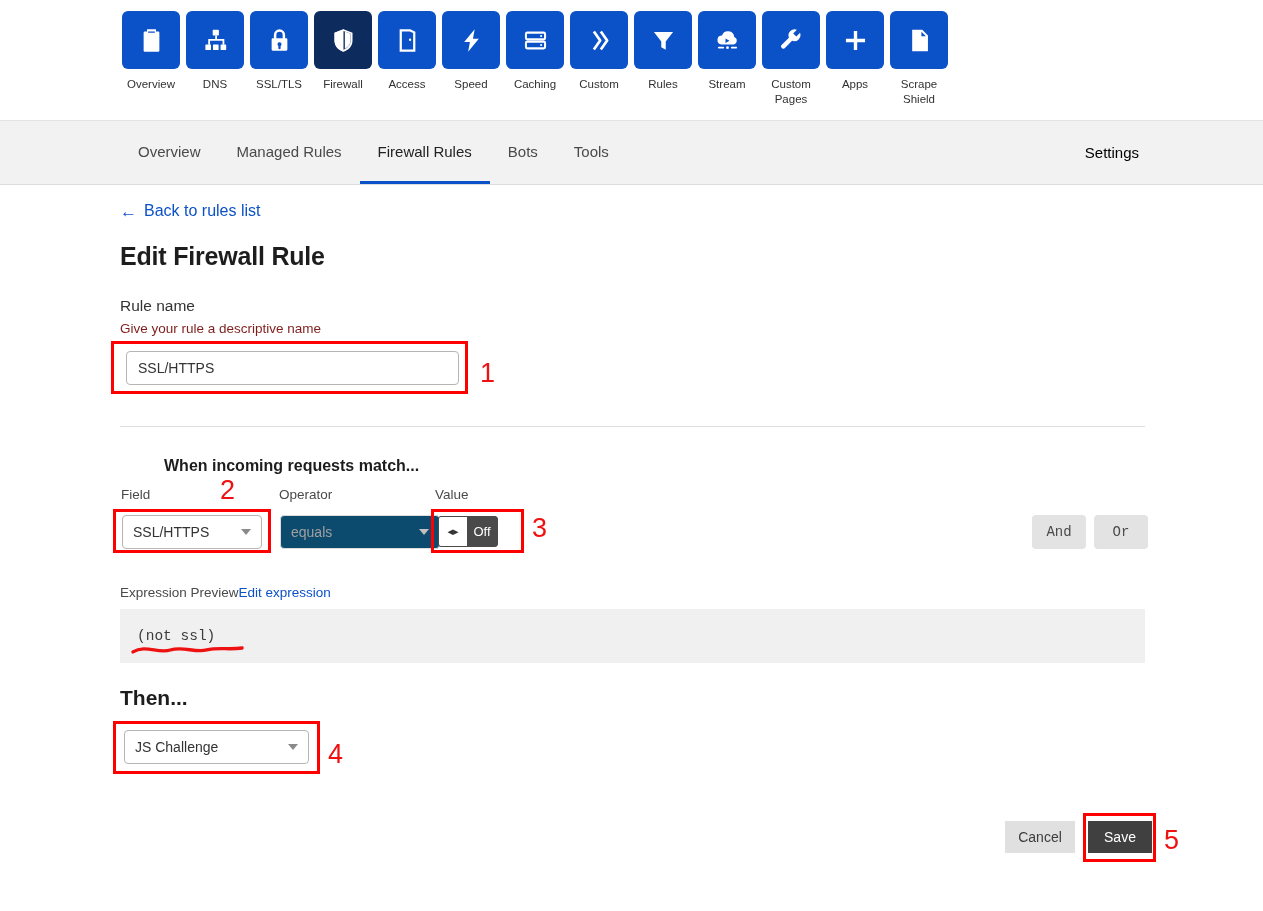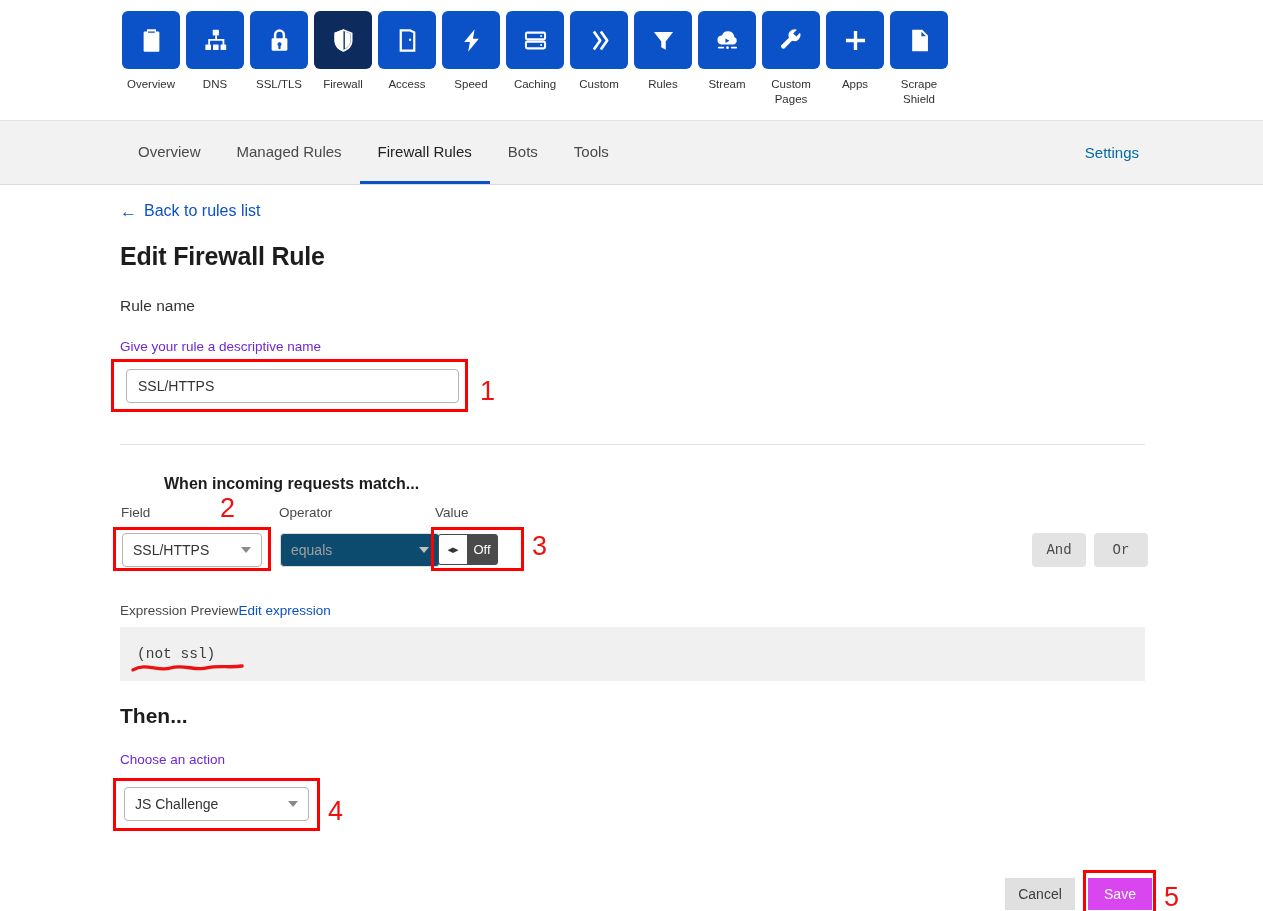--- a/index.html
+++ b/index.html
@@ -71,21 +71,21 @@
     cursor: pointer;
     position: relative;
     border-bottom: 3px solid transparent;
   }
   .subnav-tab.active {
     color: #222;
     border-bottom: 3px solid #0b51c8;
   }
   .subnav-right { display: flex; align-items: center; }
   .subnav-settings {
-    font-size: 15px; color: #0369a1; cursor: pointer;
+    font-size: 15px; color: #000000; cursor: pointer;
     padding: 0 4px;
   }
 
   
   .content {
     position: absolute; left: 0; top: 185px;
     width: 1263px; height: 726px;
     background: #ffffff;
     padding-left: 120px;
     padding-right: 118px;
@@ -106,23 +106,23 @@
     font-weight: bold;
     color: #1d1d1d;
     letter-spacing: -0.2px;
   }
   .section-head {
     margin-top: 26px;
     font-size: 15.5px;
     color: #333;
   }
   .field-hint {
-    margin-top: 24px;
+    margin-top: 6px;
     font-size: 13.5px;
-    color: #6d28d9;
+    color: #7f1d1d;
   }
 
   
   .rulename-row { position: relative; height: 62px; margin-top: 8px; }
   .annot-box {
     position: absolute;
     border: 3px solid #ff0000;
     pointer-events: none;
   }
   .annot-num {
@@ -281,21 +281,21 @@
   .btn {
     position: absolute;
     height: 32px;
     border: none;
     border-radius: 0;
     font-size: 14px;
     font-family: "Liberation Sans", sans-serif;
     cursor: pointer;
   }
   .btn-cancel { background: #e0e0e0; color: #3c3c3c; width: 70px; }
-  .btn-save { background: #d946ef; color: #ffffff; width: 64px; }
+  .btn-save { background: #404040; color: #ffffff; width: 64px; }
 </style>
 </head>
 <body>
 
 <div class="app-nav">
 
   <div class="app-nav-item">
     <div class="app-icon-tile">
       <svg width="27" height="27" viewBox="0 0 24 24" fill="#fff">
         <path d="M8 2h8v2h2a1 1 0 011 1v16a1 1 0 01-1 1H6a1 1 0 01-1-1V5a1 1 0 011-1h2V2zm1 2v1h6V4H9zm-1 5h8v1.6H8V9zm0 3.2h8v1.6H8v-1.6zm0 3.2h5v1.6H8v-1.6z"></path>
@@ -510,21 +510,20 @@
     <div class="expr-box">
       <span>(not ssl)</span>
       <svg class="squiggle" viewBox="0 0 120 16">
         <path d="M3 11 C 16 3, 28 13, 41 9 C 54 5, 66 12, 78 9 C 90 6, 100 9, 114 7" stroke="#ee1111" stroke-width="3.4" fill="none" stroke-linecap="round"></path>
       </svg>
     </div>
   </div>
 
   
   <div class="then-heading">Then...</div>
-  <div class="field-hint">Choose an action</div>
 
   <div class="action-row">
     <div class="annot-box" style="left:-7px; top:2px; width:207px; height:53px;"></div>
     <div class="select-box" style="left:4px; top:11px; width:185px;">
       <span>JS Challenge</span>
       <span class="select-caret"></span>
     </div>
     <div class="annot-num" style="left:208px; top:20px;">4</div>
   </div>
 

